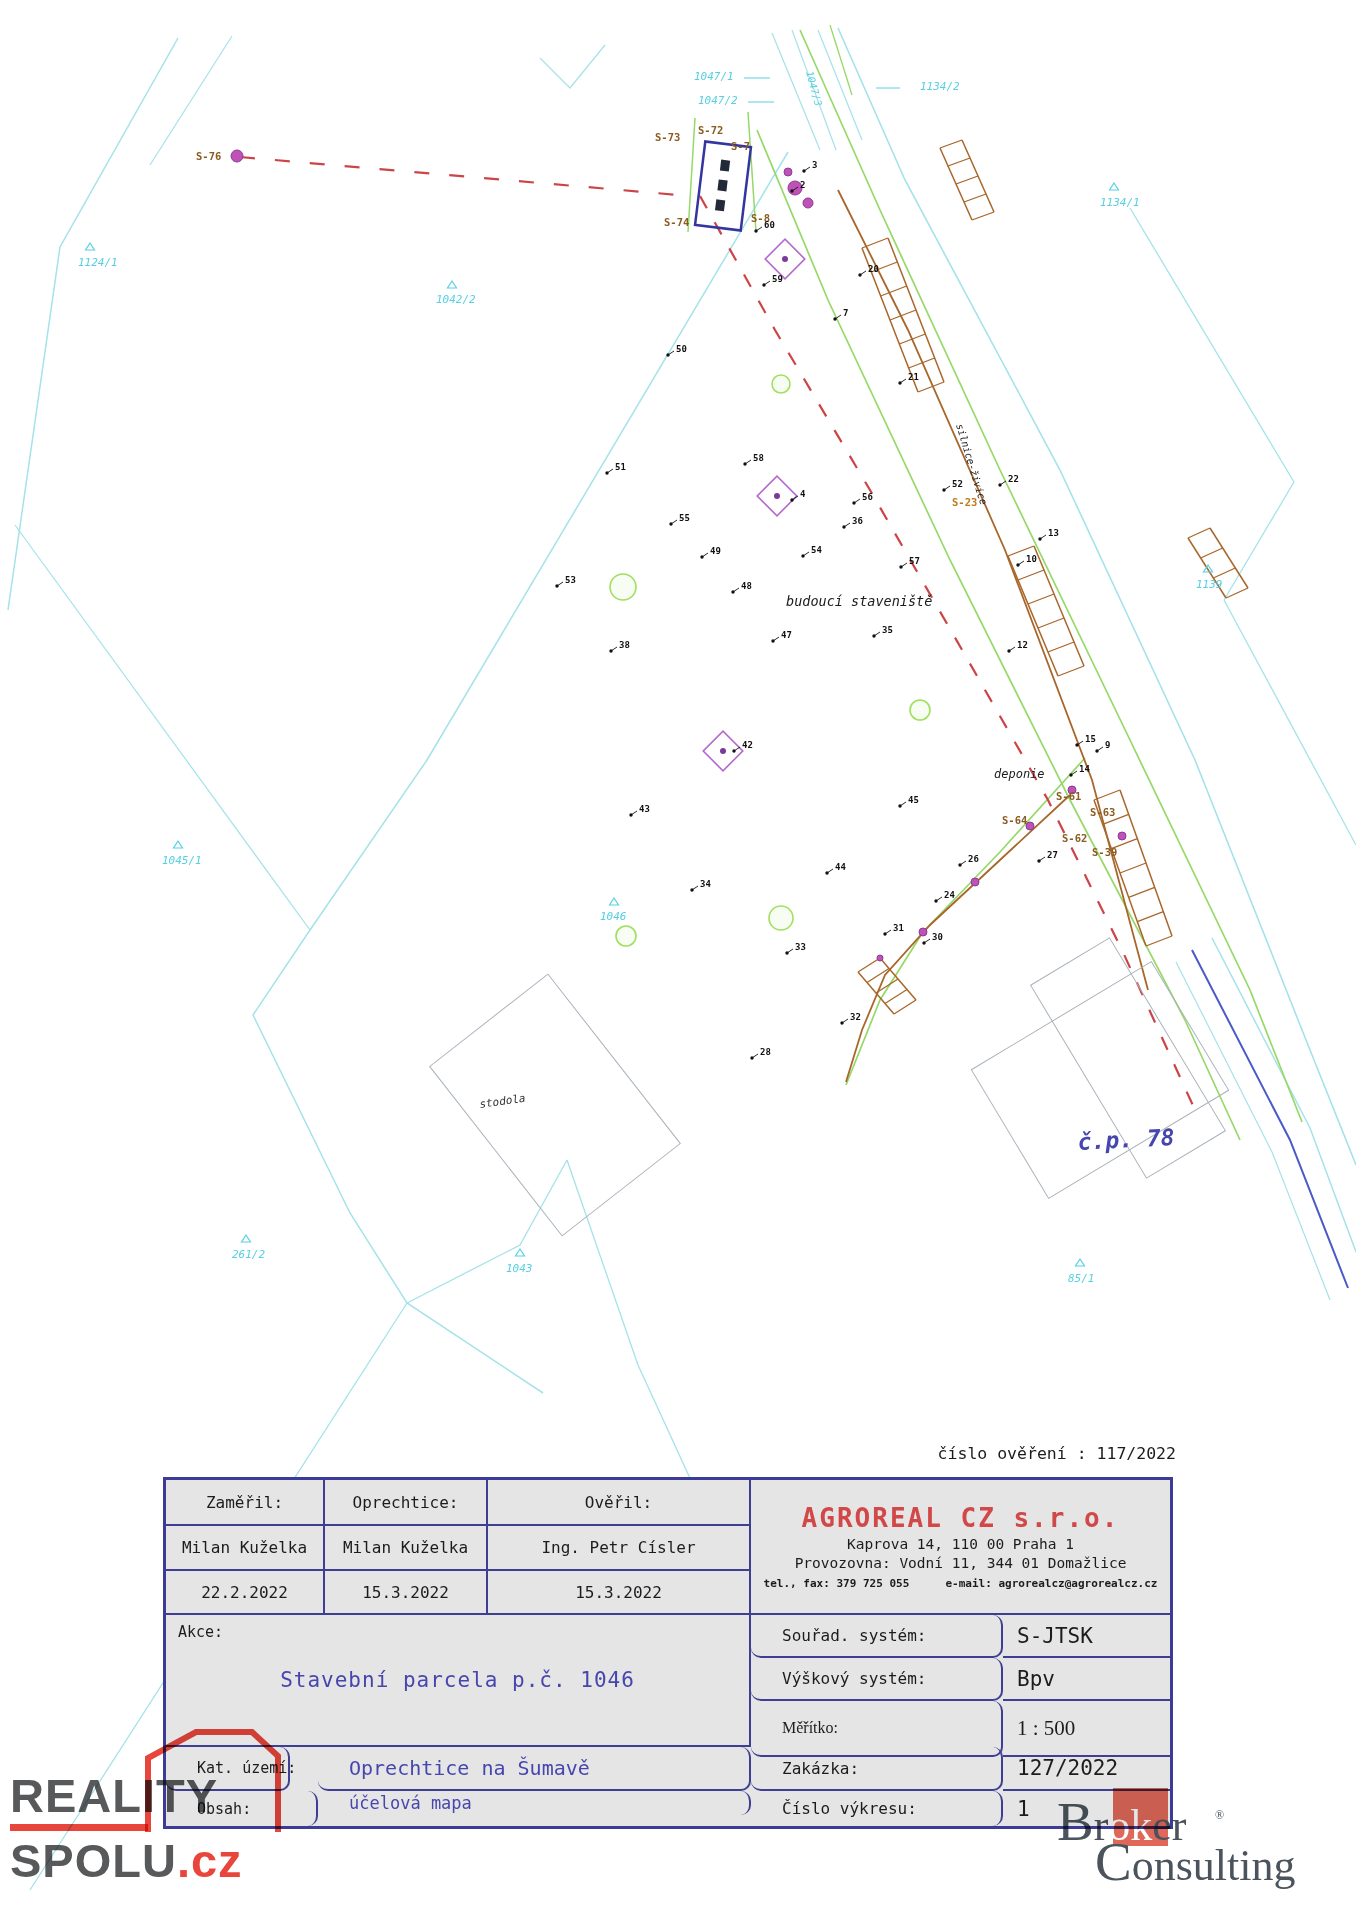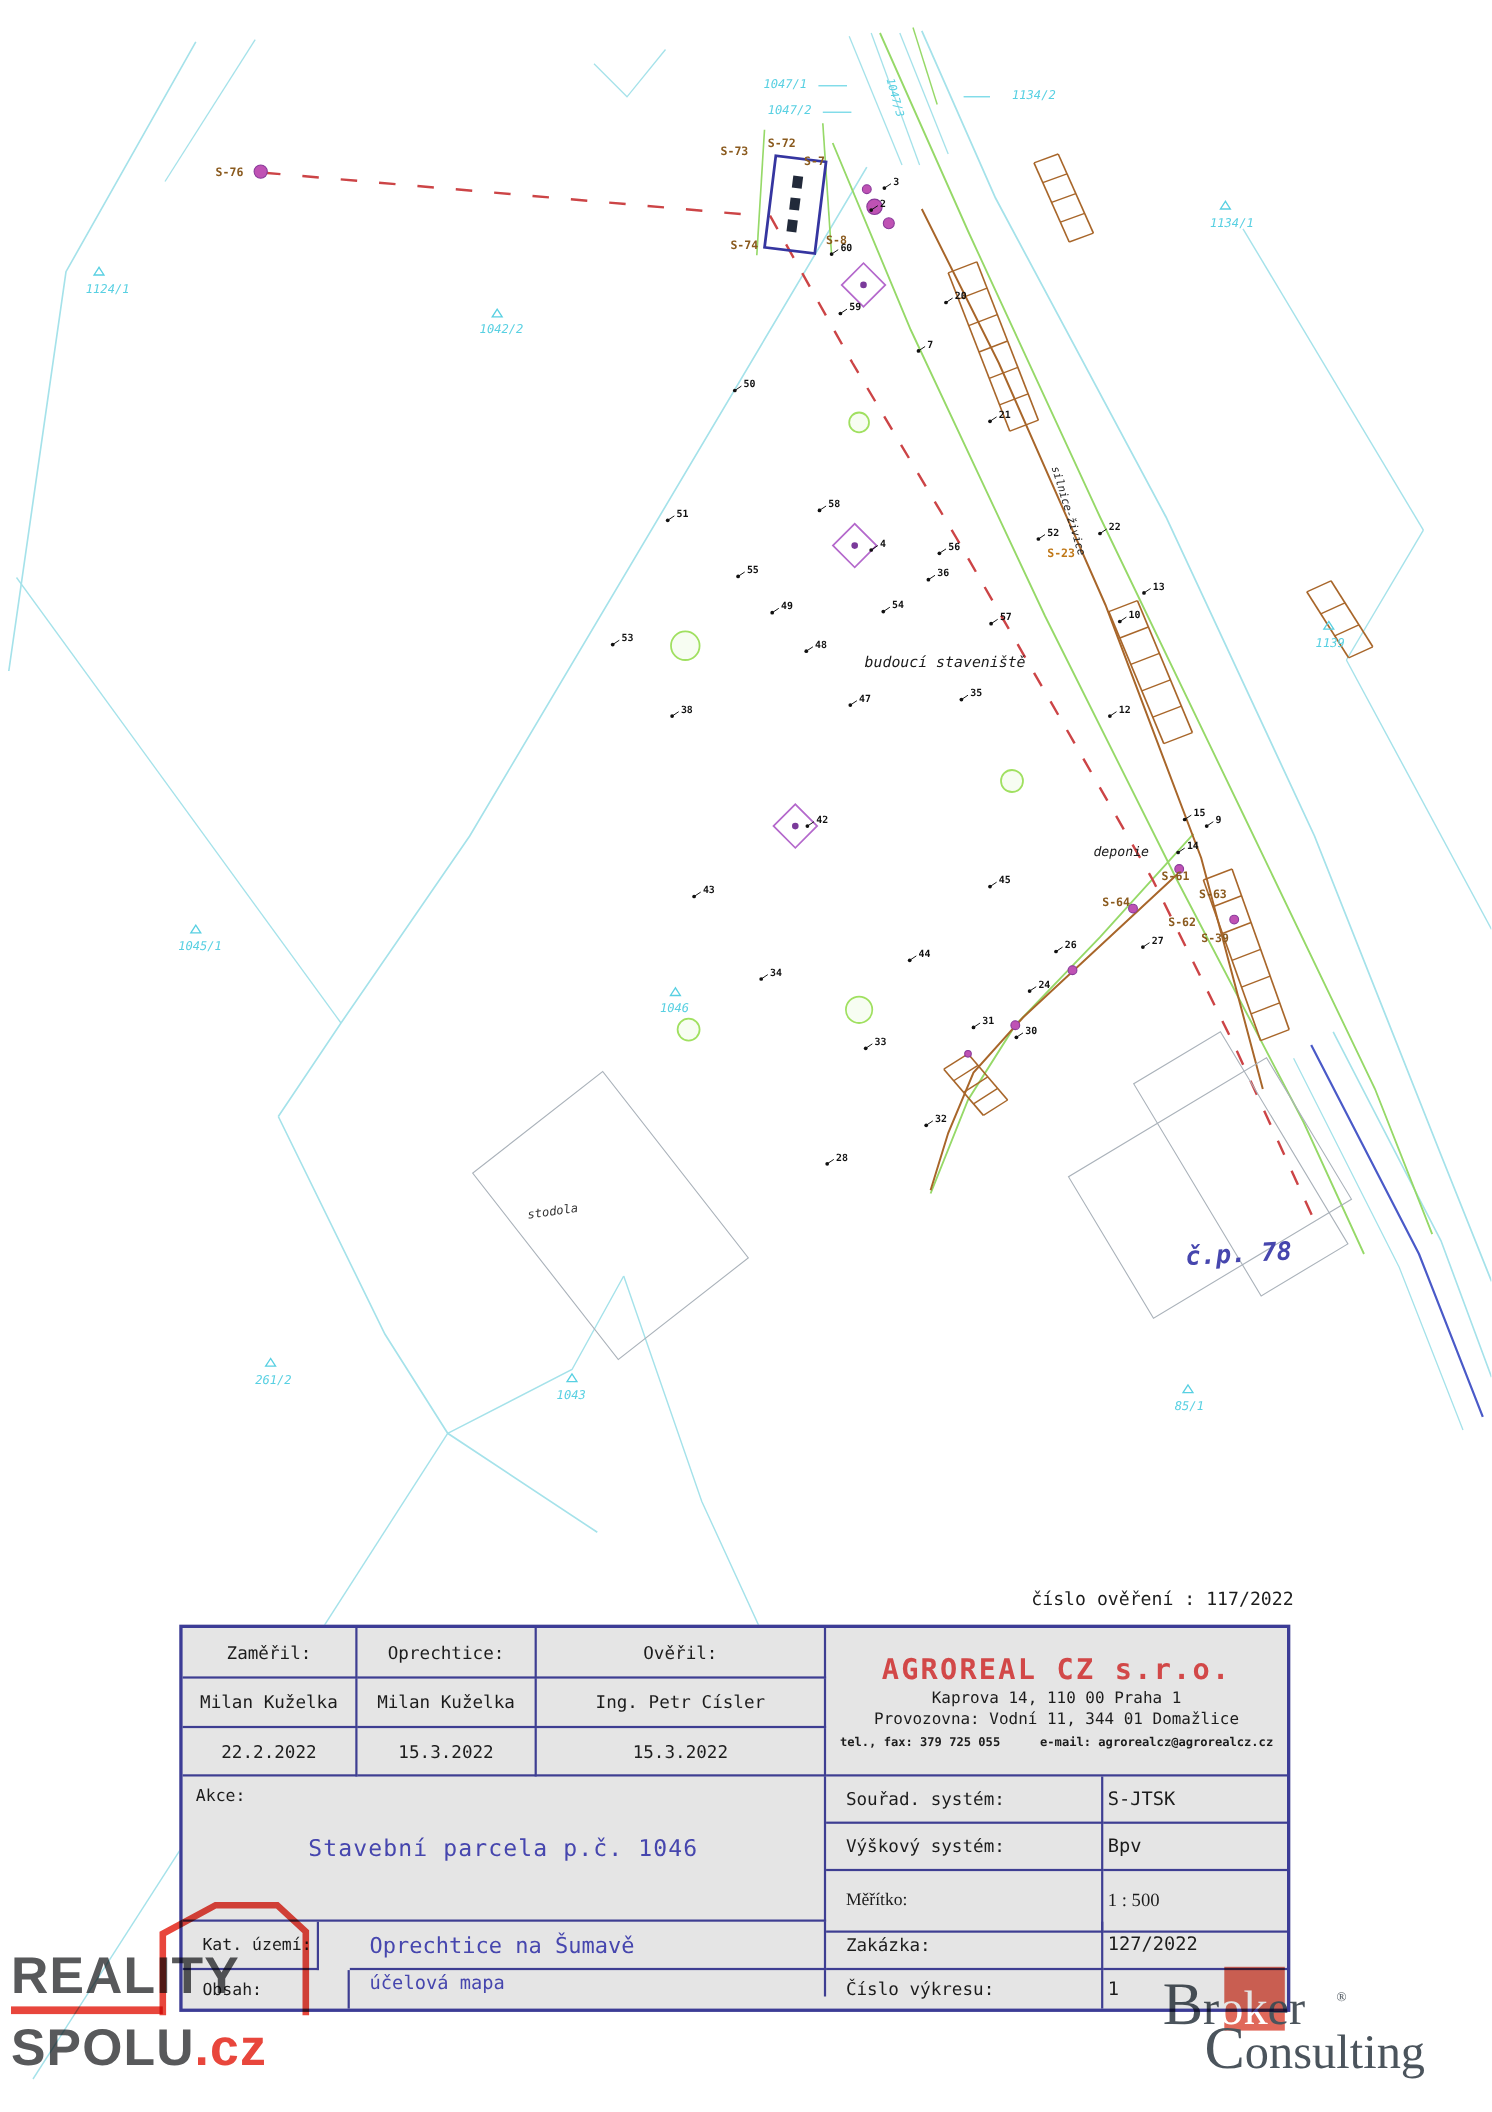--- a/index.html
+++ b/index.html
@@ -6,34 +6,34 @@
   .page{position:relative;width:1356px;height:1920px;background:#ffffff;overflow:hidden;
         font-family:"DejaVu Sans Mono",monospace;}
   #map{position:absolute;left:0;top:0;z-index:1;}
   #map text{font-family:"DejaVu Sans Mono",monospace;}
   
   .tb{position:absolute;left:163px;top:1477px;width:1010px;height:352px;background:#e5e5e5;
       border:3px solid #3c3c96;box-sizing:border-box;z-index:2;color:#1c1c1c;}
   .cell{position:absolute;box-sizing:border-box;display:flex;align-items:center;justify-content:center;
         border-color:#3e3e92;border-style:solid;border-width:0;font-size:16px;white-space:nowrap;}
   .br{border-right-width:2px;} .bb{border-bottom-width:2px;}
-  .lft{justify-content:flex-start;padding-left:18px;}
+  .lft{justify-content:flex-start;padding-left:31px;border-radius:10px;}
   
   .r1{top:0;height:46px;} .r2{top:46px;height:45px;} .r3{top:91px;height:44px;}
   .cA{left:0;width:159px;} .cB{left:159px;width:163px;} .cC{left:322px;width:263px;}
   
   .comp{left:585px;top:0;width:419px;height:135px;flex-direction:column;justify-content:center;gap:3px;}
   .agro{color:#d24848;font-size:26px;letter-spacing:2px;font-weight:bold;}
   .addr{font-size:14.5px;}
   .telr{display:flex;justify-content:space-between;width:94%;font-size:11px;font-weight:bold;margin-top:3px;}
   
   .rl{left:585px;width:252px;} .rv{left:837px;width:167px;}
   .q1{top:135px;height:43px;} .q2{top:178px;height:43px;} .q3{top:221px;height:56px;font-family:Liberation Serif, serif;}
   .q4{top:267px;height:44px;} .q5{top:311px;height:35px;}
-  .rv.cell{justify-content:flex-start;padding-left:4px;font-size:17px;}
+  .rv.cell{justify-content:flex-start;padding-left:14px;font-size:21px;}
   
   .akce{left:0;top:135px;width:585px;height:132px;}
   .akceLab{position:absolute;left:12px;top:8px;font-size:15px;}
   .akceVal{color:#4646ae;font-size:21px;letter-spacing:1px;}
   .katL{left:0;top:267px;width:124px;height:44px;font-size:15px;}
   .katV{left:152px;top:267px;width:433px;height:44px;color:#4646ae;font-size:20px;}
   .obsL{left:0;top:311px;width:152px;height:35px;font-size:15px;}
   .obsV{left:152px;top:311px;width:433px;height:24px;color:#4646ae;font-size:17px;}
   .cislo{position:absolute;left:790px;top:1444px;width:386px;text-align:right;font-size:16.5px;
          color:#1c1c1c;z-index:2;white-space:nowrap;}

